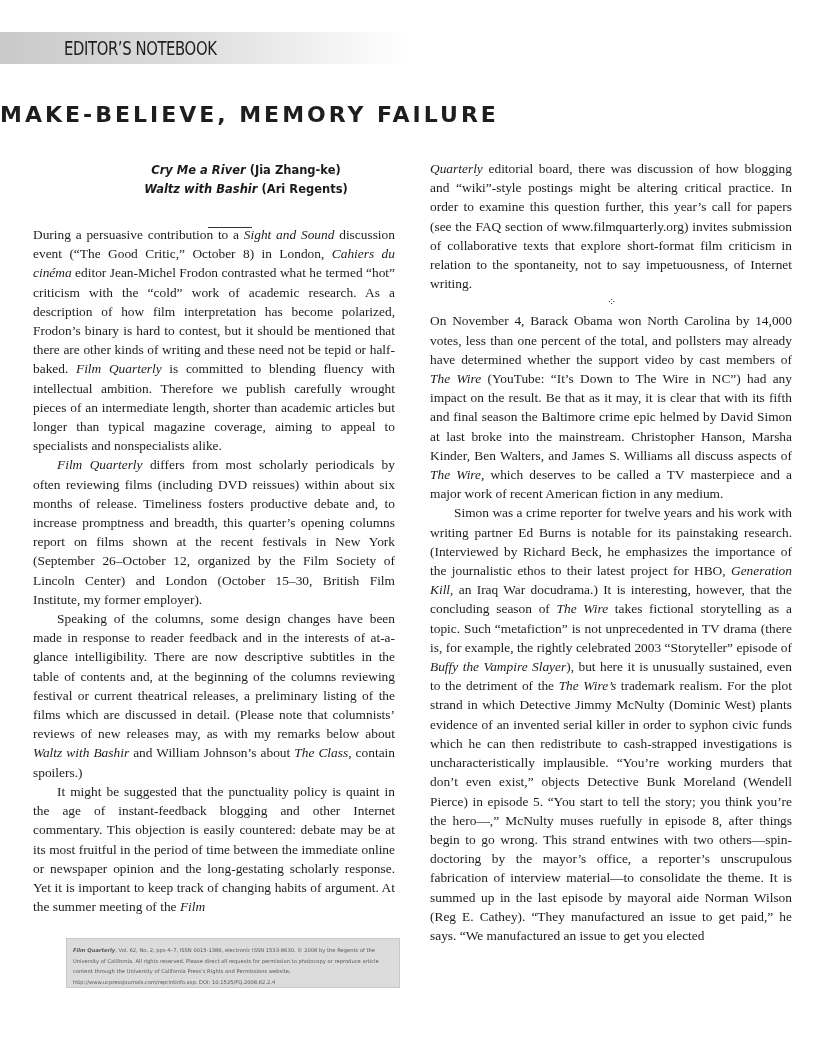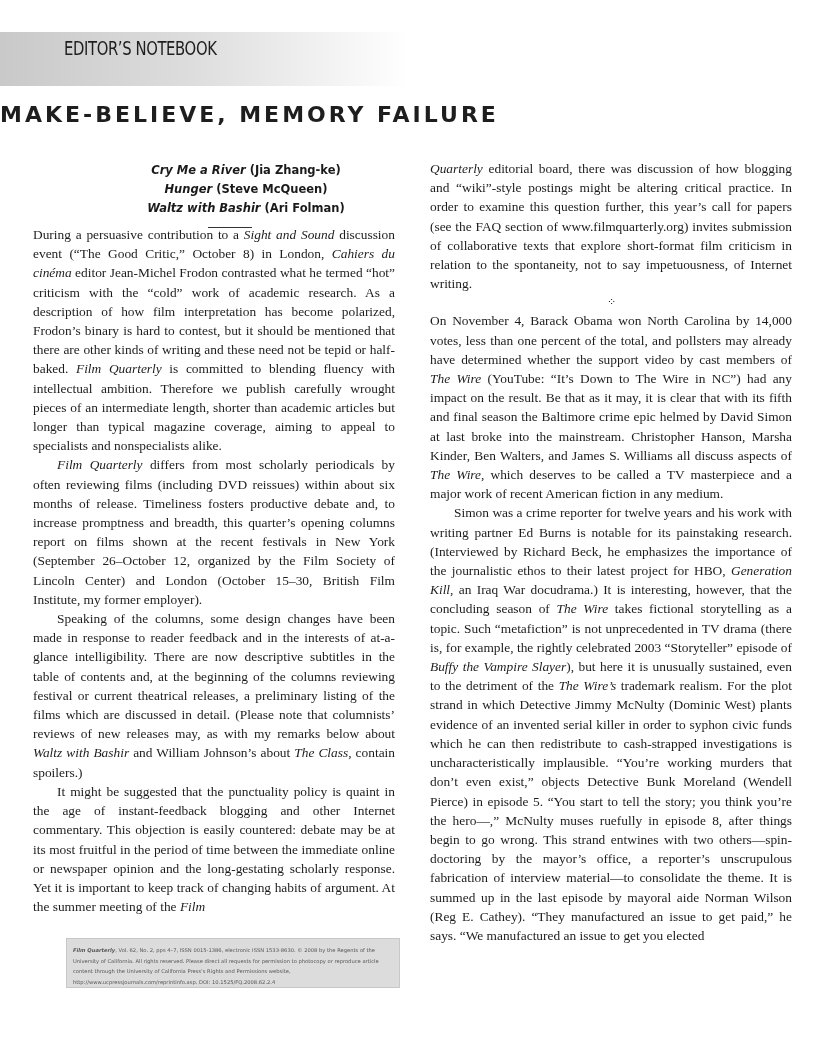--- a/index.html
+++ b/index.html
@@ -1,18 +1,18 @@
 <!DOCTYPE html>
 <html><head>
 <meta charset="utf-8">
 <style>
   html, body { margin: 0; padding: 0; background: #ffffff; }
   body { width: 816px; height: 1056px; position: relative; overflow: hidden; color: #1a1a1a; }
   .section-banner {
-    position: absolute; left: 0; top: 32px; width: 408px; height: 54px;
+    position: absolute; left: 0; top: 32px; width: 408px; height: 32px;
     background: linear-gradient(90deg, #c9c9c9 0%, #dcdcdc 45%, #f2f2f2 80%, #ffffff 100%);
   }
   .section-banner-text {
     position: absolute; left: 64px; top: 5px;
     font-family: "DejaVu Sans", sans-serif; font-size: 19px; letter-spacing: -0.5px;
     transform: scaleX(0.78); transform-origin: left center; color: #1e1e1e; white-space: nowrap;
   }
   .article-title {
     position: absolute; left: 0; width: 816px; top: 102px; text-align: left;
     font-family: "DejaVu Sans", sans-serif; font-weight: bold; font-size: 22px; letter-spacing: 3px; color: #1e1e1e;
@@ -51,22 +51,21 @@
 <body>
 
 <div class="section-banner">
   <span class="section-banner-text">EDITOR’S NOTEBOOK</span>
 </div>
 
 <h1 class="article-title" style="margin:0;">MAKE-BELIEVE, MEMORY FAILURE</h1>
 
 <div class="film-list">
   <div><span class="film-title">Cry Me a River</span> <span>(Jia Zhang-ke)</span></div>
-  <div><span class="film-title">Hunger</span> <span>(Steve McQueen)</span></div>
-  <div><span class="film-title">Waltz with Bashir</span> <span>(Ari Folman)</span></div>
+  <div><span class="film-title">Waltz with Bashir</span> <span>(Ari Regents)</span></div>
 </div>
 <div class="film-rule"></div>
 
 <div class="column col-left">
   <p><span>During a persuasive contribution to a </span><em>Sight and Sound</em><span> discussion event (“The Good Critic,” October 8) in London, </span><em>Cahiers du cinéma</em><span> editor Jean-Michel Frodon contrasted what he termed “hot” criticism with the “cold” work of academic research. As a description of how film interpretation has become polarized, Frodon’s binary is hard to contest, but it should be mentioned that there are other kinds of writing and these need not be tepid or half-baked. </span><em>Film Quarterly</em><span> is committed to blending fluency with intellectual ambition. Therefore we publish carefully wrought pieces of an intermediate length, shorter than academic articles but longer than typical magazine coverage, aiming to appeal to specialists and nonspecialists alike.</span></p>
   <p class="indent"><em>Film Quarterly</em><span> differs from most scholarly periodicals by often reviewing films (including DVD reissues) within about six months of release. Timeliness fosters productive debate and, to increase promptness and breadth, this quarter’s opening columns report on films shown at the recent festivals in New York (September 26–October 12, organized by the Film Society of Lincoln Center) and London (October 15–30, British Film Institute, my former employer).</span></p>
   <p class="indent"><span>Speaking of the columns, some design changes have been made in response to reader feedback and in the interests of at-a-glance intelligibility. There are now descriptive subtitles in the table of contents and, at the beginning of the columns reviewing festival or current theatrical releases, a preliminary listing of the films which are discussed in detail. (Please note that columnists’ reviews of new releases may, as with my remarks below about </span><em>Waltz with Bashir</em><span> and William Johnson’s about </span><em>The Class</em><span>, contain spoilers.)</span></p>
   <p class="indent"><span>It might be suggested that the punctuality policy is quaint in the age of instant-feedback blogging and other Internet commentary. This objection is easily countered: debate may be at its most fruitful in the period of time between the immediate online or newspaper opinion and the long-gestating scholarly response. Yet it is important to keep track of changing habits of argument. At the summer meeting of the </span><em>Film</em></p>
 </div>
 

